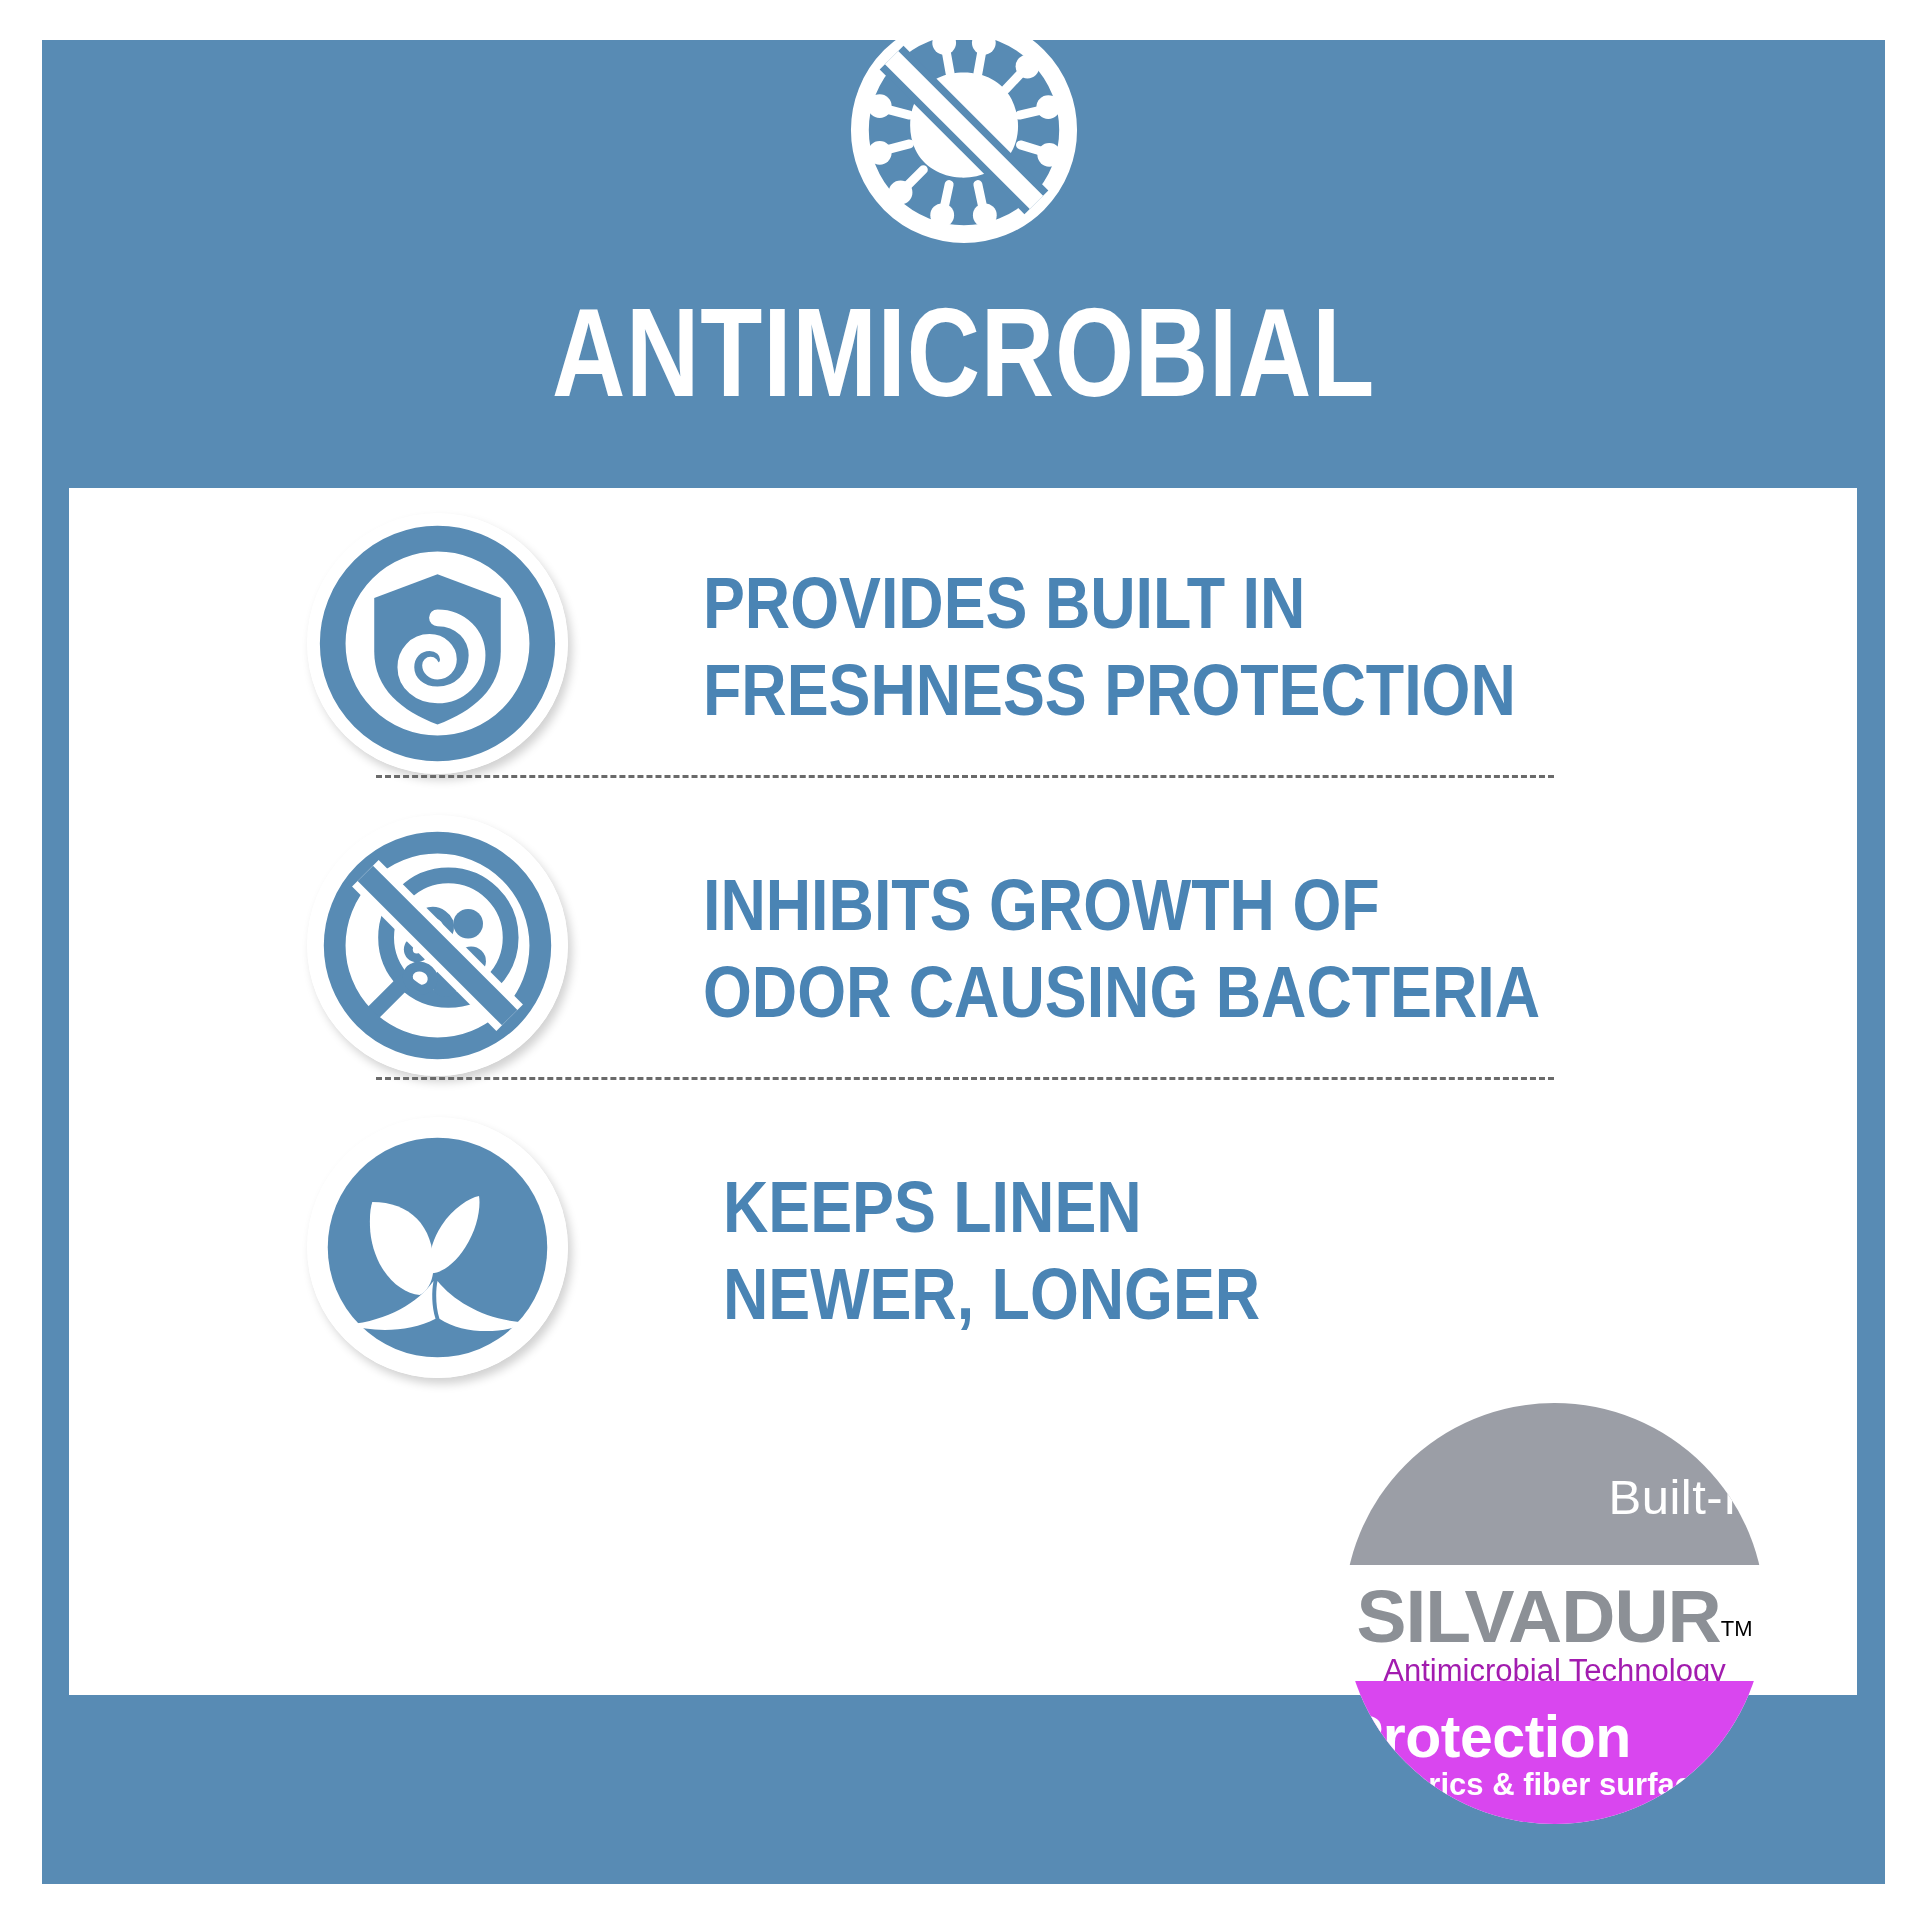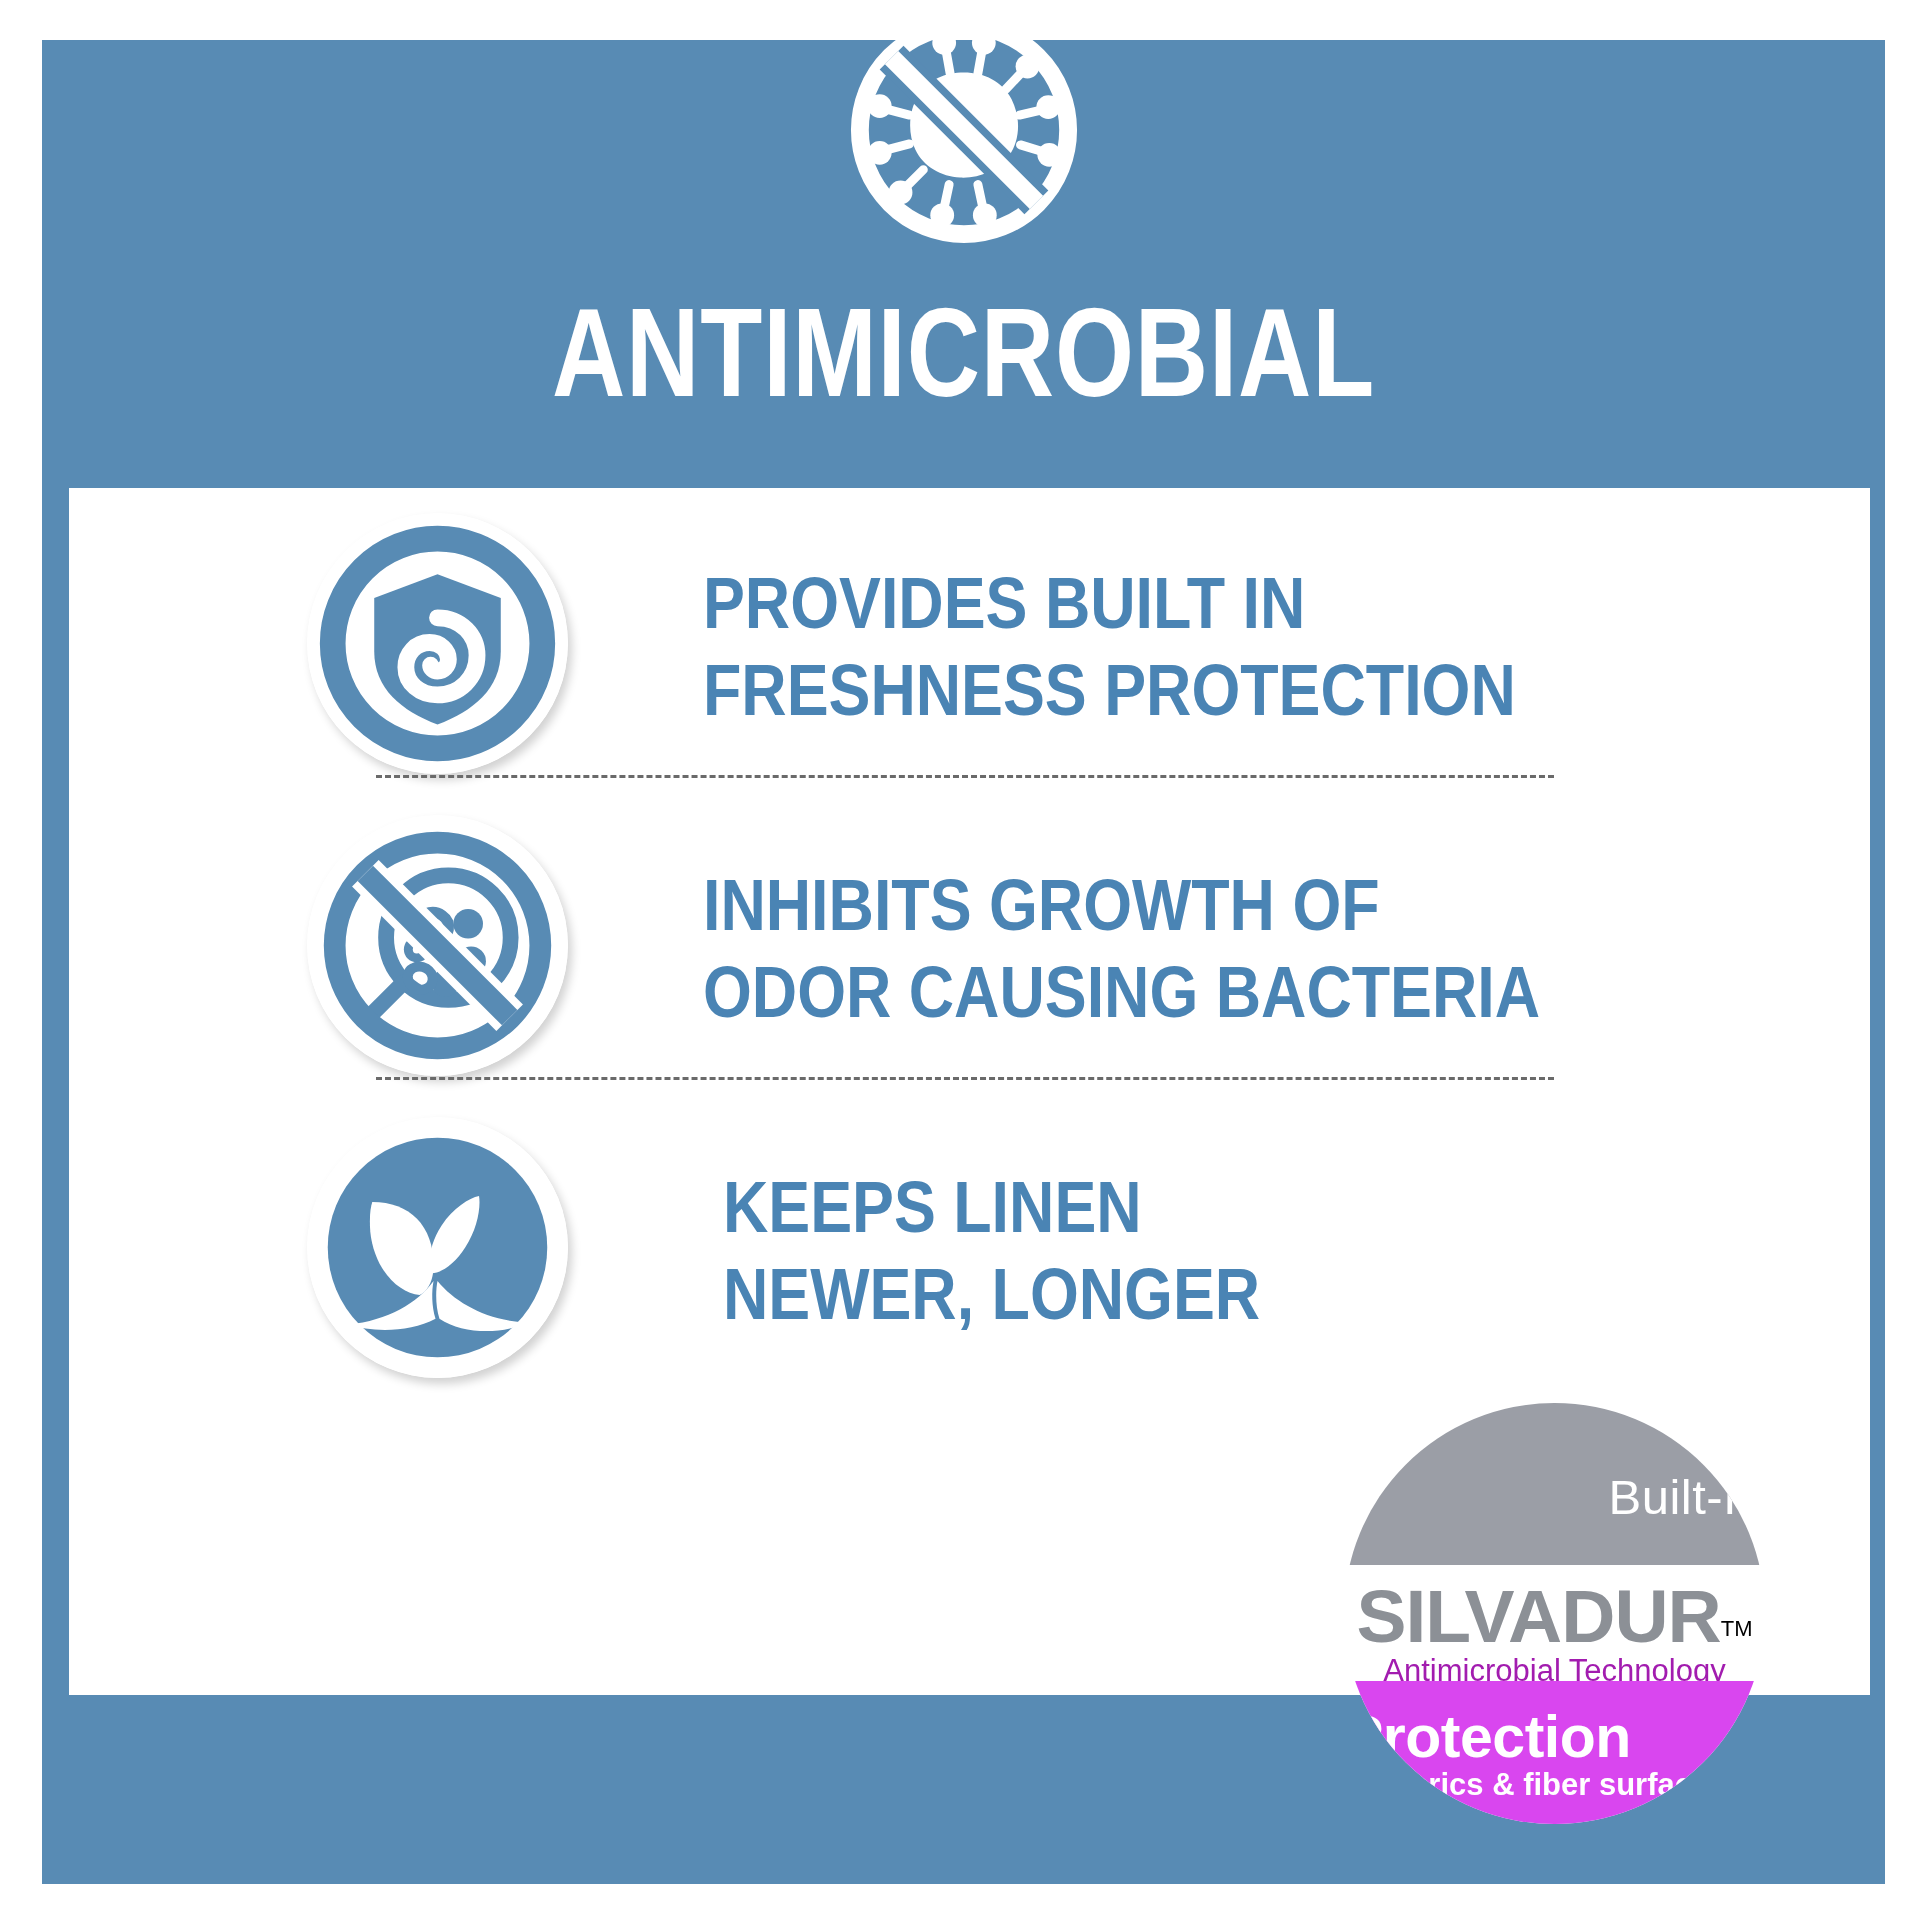--- a/index.html
+++ b/index.html
@@ -48,21 +48,20 @@
     font-family:"Liberation Sans Narrow","Liberation Sans", sans-serif;
     transform:scaleX(.80);
     white-space:nowrap;
   }
   
   #card{
     position:absolute;
     left:69px; top:488px;
     width:1788px; height:1207px;
     background:#ffffff;
-    padding-left:13px;
   }
   
   .feature-row{
     position:absolute;
     left:0; width:100%;
     height:297px;
     display:flex;
     align-items:center;
   }
   #row-1{ top:10px; }

